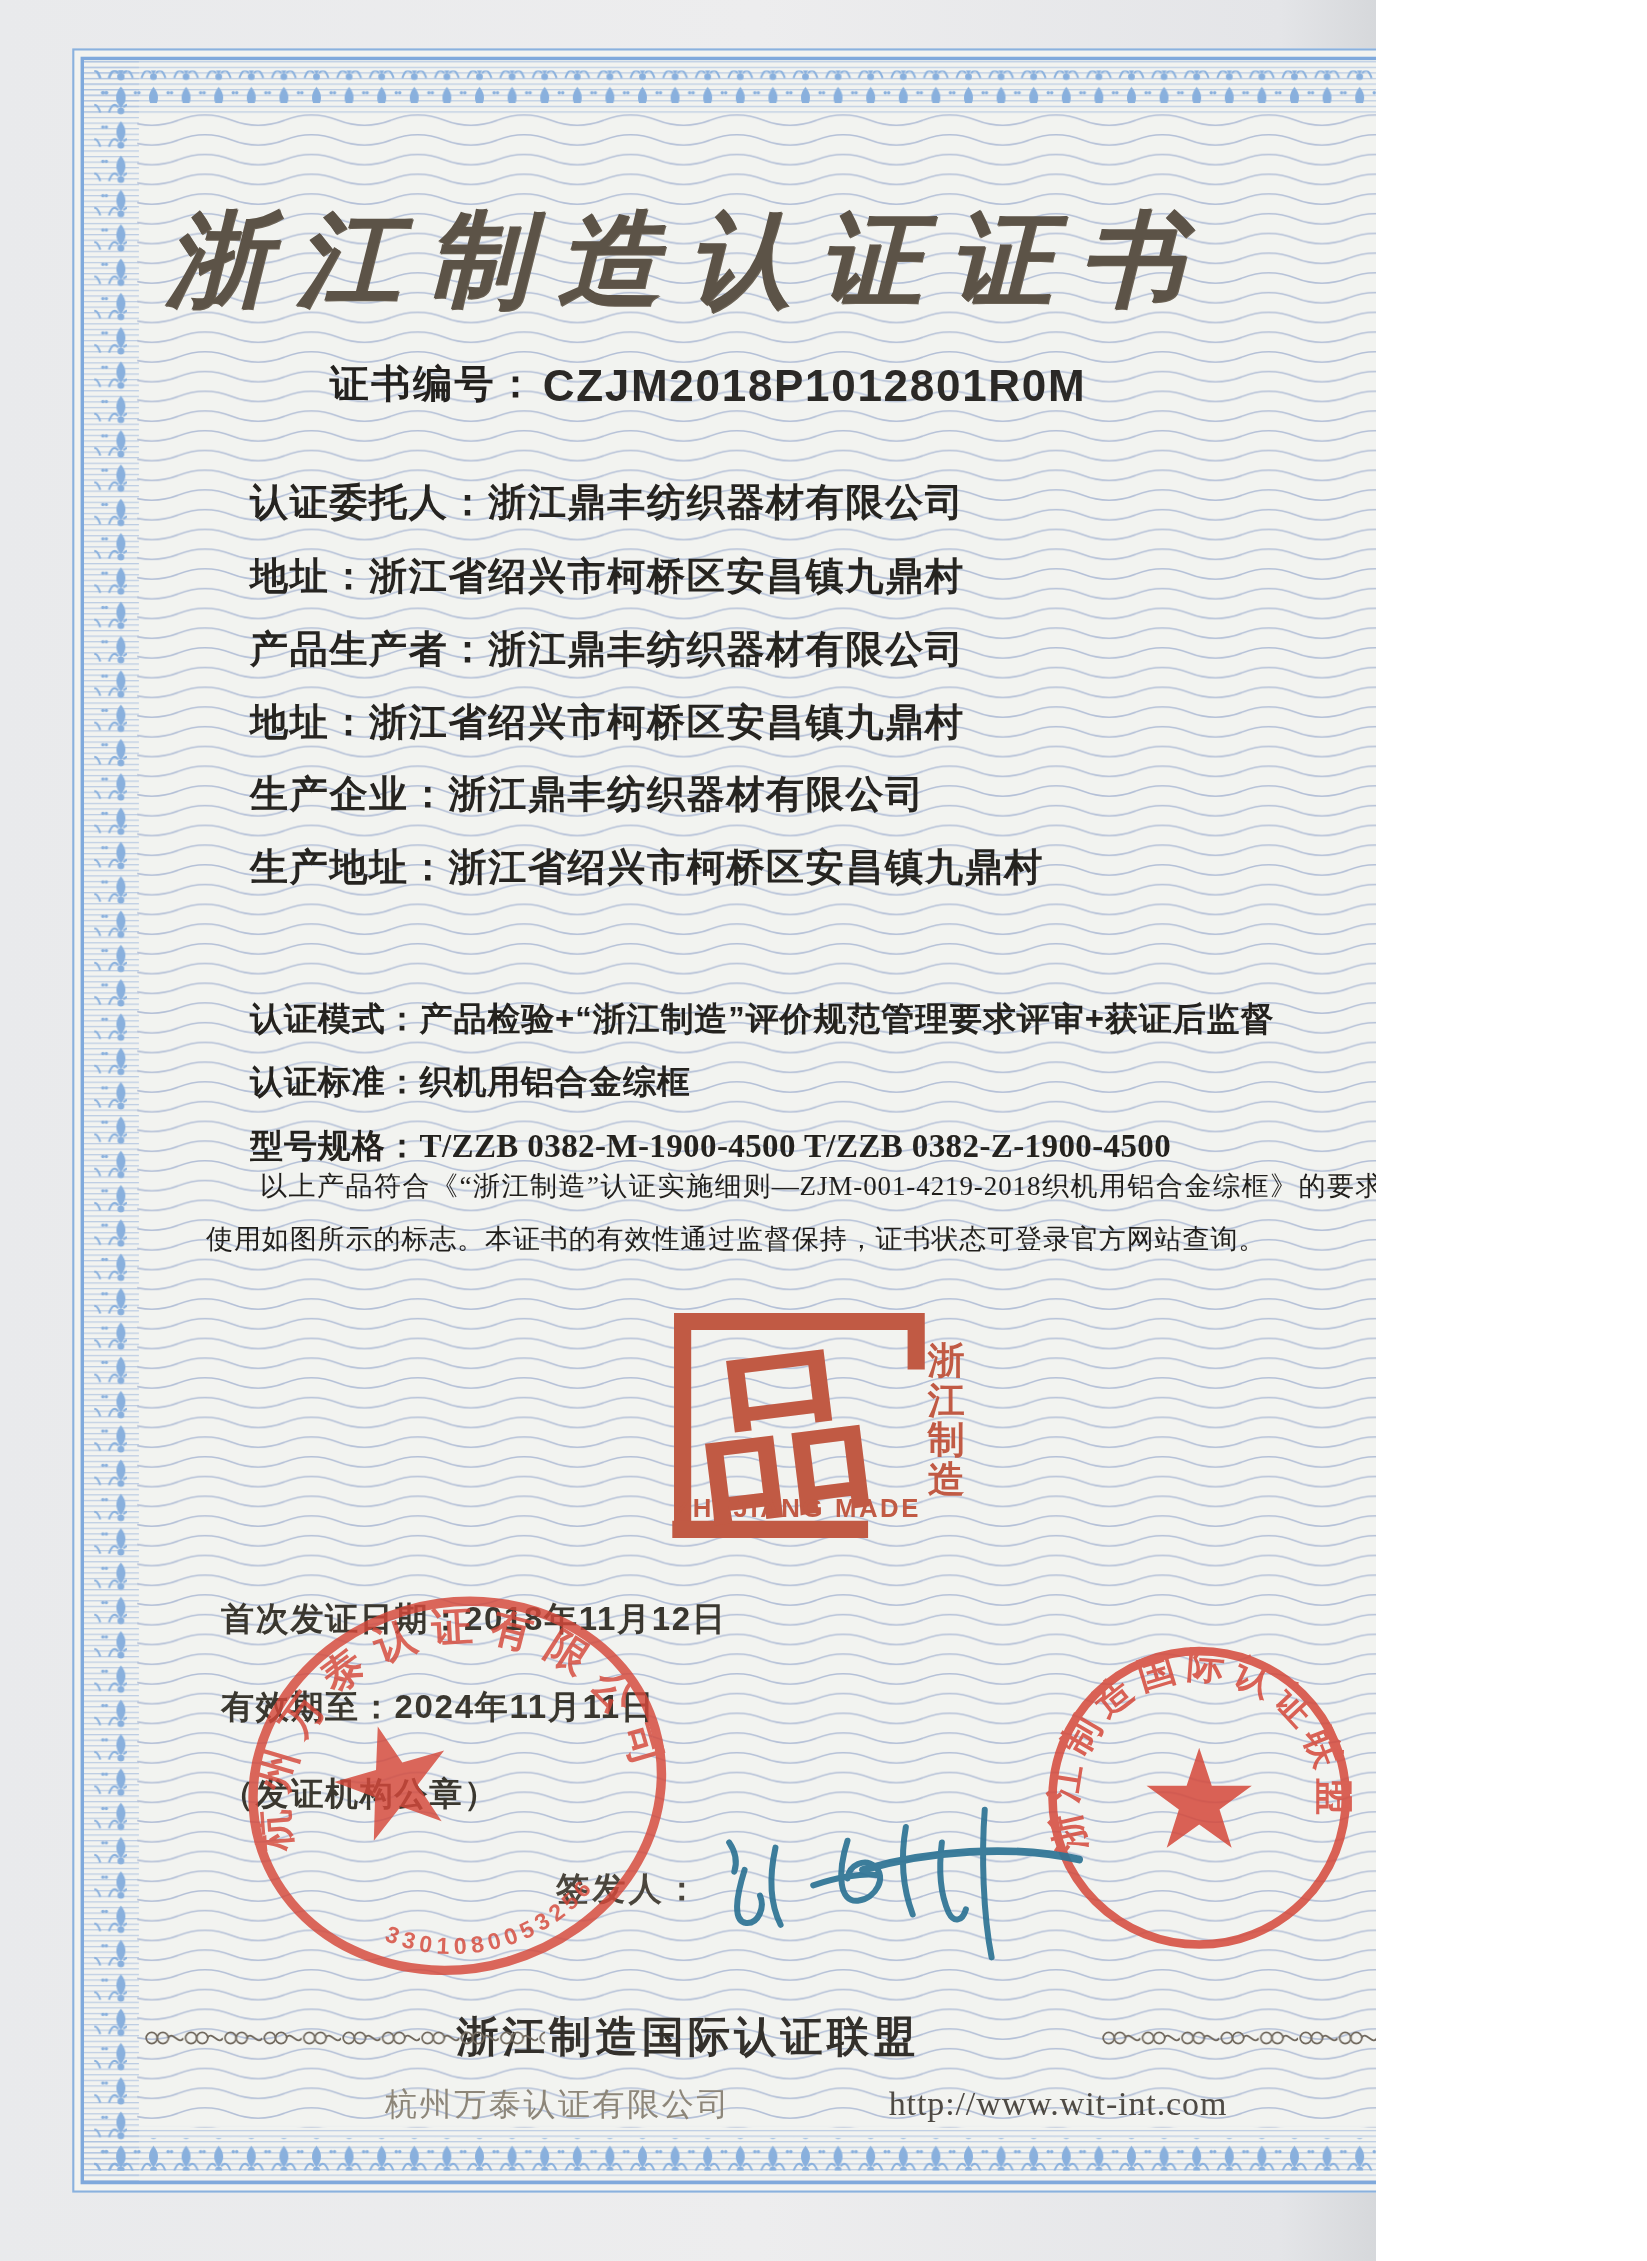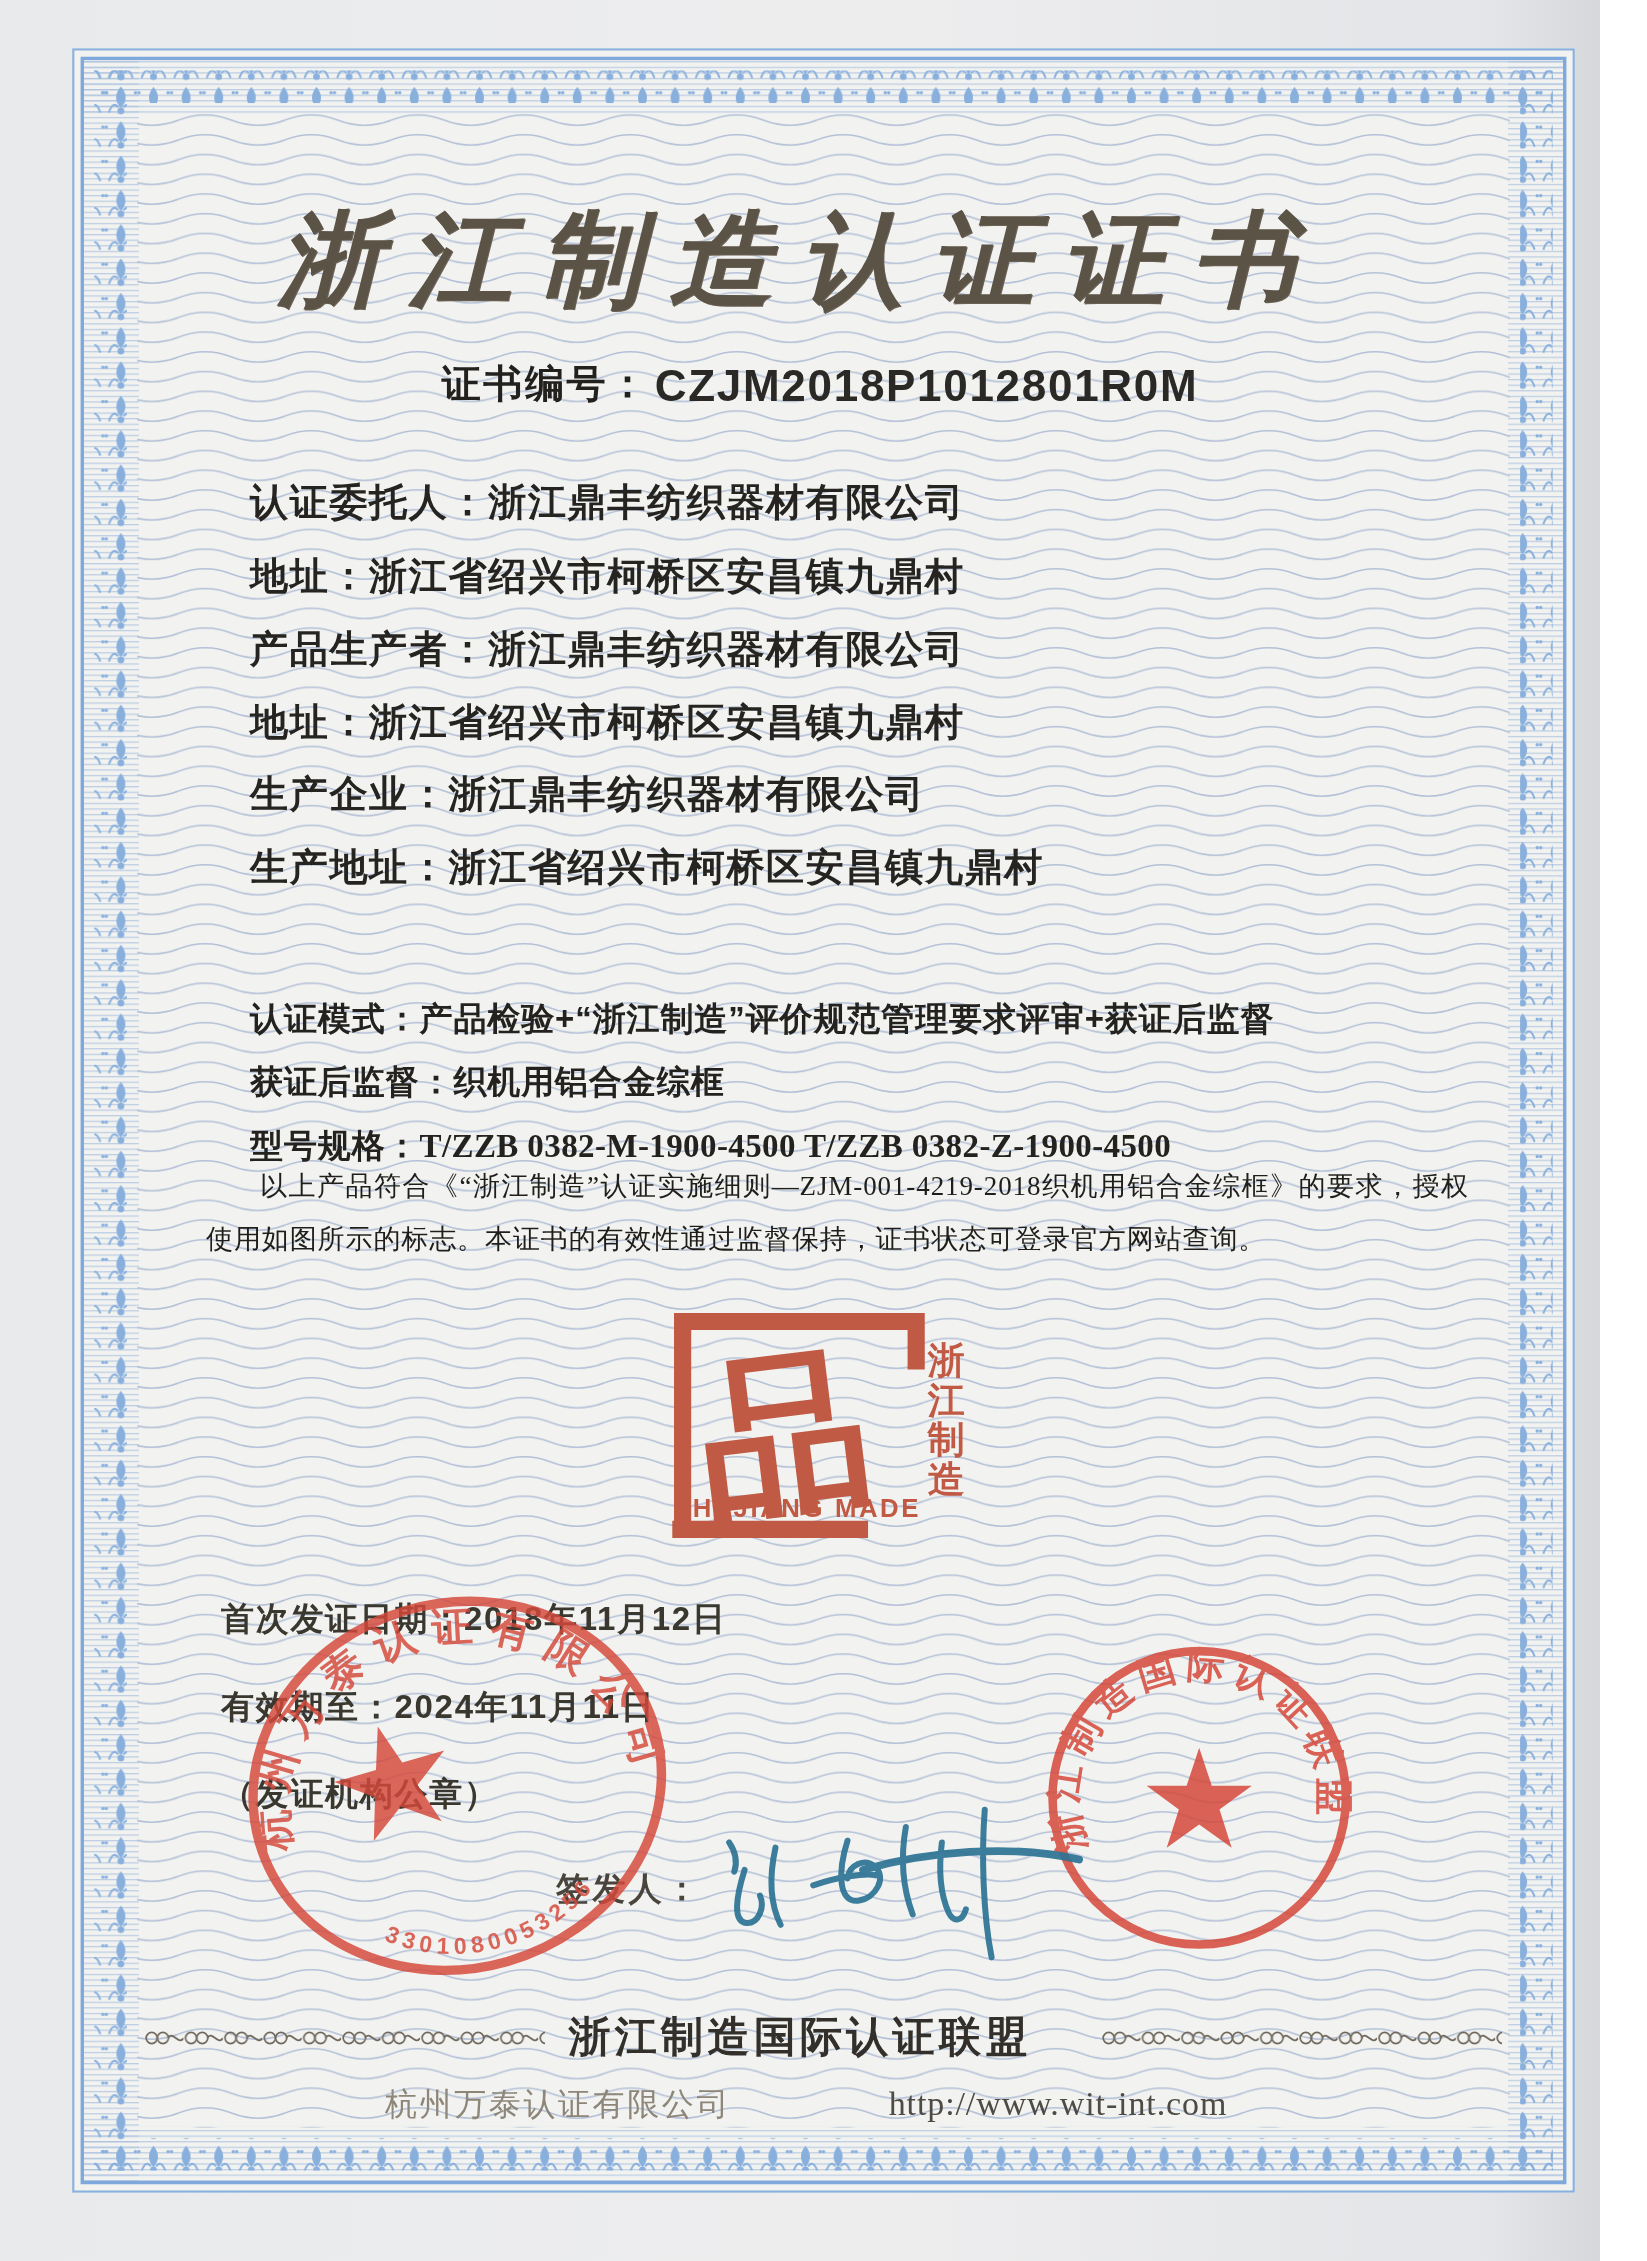--- a/index.html
+++ b/index.html
@@ -1,17 +1,17 @@
 <!DOCTYPE html>
 <html style="font-size:13.7px"><head>
 <meta charset="utf-8">
 <style>
   html,body{margin:0;padding:0;}
   .page{
-    position:relative; width:1600px; height:2261px; overflow:hidden;
+    position:relative; width:1376px; height:2261px; overflow:hidden;
     background:linear-gradient(90deg,#e9eaec 0%,#ededee 55%,#e4e5e8 93%,#d6d8db 100%);
     font-family:"Liberation Sans",sans-serif;
   }
   .abs{position:absolute;}
   .center{left:50%;transform:translateX(-50%);}
   .title{
     top:192px; font-family:"DejaVu Serif",serif; font-weight:700; font-style:italic;
     font-size:103px; letter-spacing:27.5px; color:#5c5347; white-space:nowrap;
     text-shadow:0.9px 0.9px 0 #6b6255;
   }
@@ -86,21 +86,21 @@
   <div class="abs party" style="top:551px">地址：浙江省绍兴市柯桥区安昌镇九鼎村</div>
   <div class="abs party" style="top:624px">产品生产者：浙江鼎丰纺织器材有限公司</div>
   <div class="abs party" style="top:697px">地址：浙江省绍兴市柯桥区安昌镇九鼎村</div>
   <div class="abs party" style="top:769px">生产企业：浙江鼎丰纺织器材有限公司</div>
   <div class="abs party" style="top:842px">生产地址：浙江省绍兴市柯桥区安昌镇九鼎村</div>
 
   <div class="abs attr" style="top:997px">
     <span class="lbl">认证模式：</span><span class="val-hei">产品检验+“浙江制造”评价规范管理要求评审+获证后监督</span>
   </div>
   <div class="abs attr" style="top:1060px">
-    <span class="lbl">获证后监督：</span><span class="val-hei">织机用铝合金综框</span>
+    <span class="lbl">认证标准：</span><span class="val-hei">织机用铝合金综框</span>
   </div>
   <div class="abs attr" style="top:1124px">
     <span class="lbl">型号规格：</span><span class="val-serif">T/ZZB 0382-M-1900-4500 T/ZZB 0382-Z-1900-4500</span>
   </div>
 
   <div class="abs statement">以上产品符合《“浙江制造”认证实施细则—ZJM-001-4219-2018织机用铝合金综框》的要求，授权使用如图所示的标志。本证书的有效性通过监督保持，证书状态可登录官方网站查询。</div>
 
   <svg class="abs" style="left:662px;top:1294px;" width="316" height="268" viewBox="0 0 368 312">
     <g stroke="#c15a44" stroke-width="20" fill="none">
       <path d="M 24 274 L 24 32 L 296 32 L 296 88"></path>

